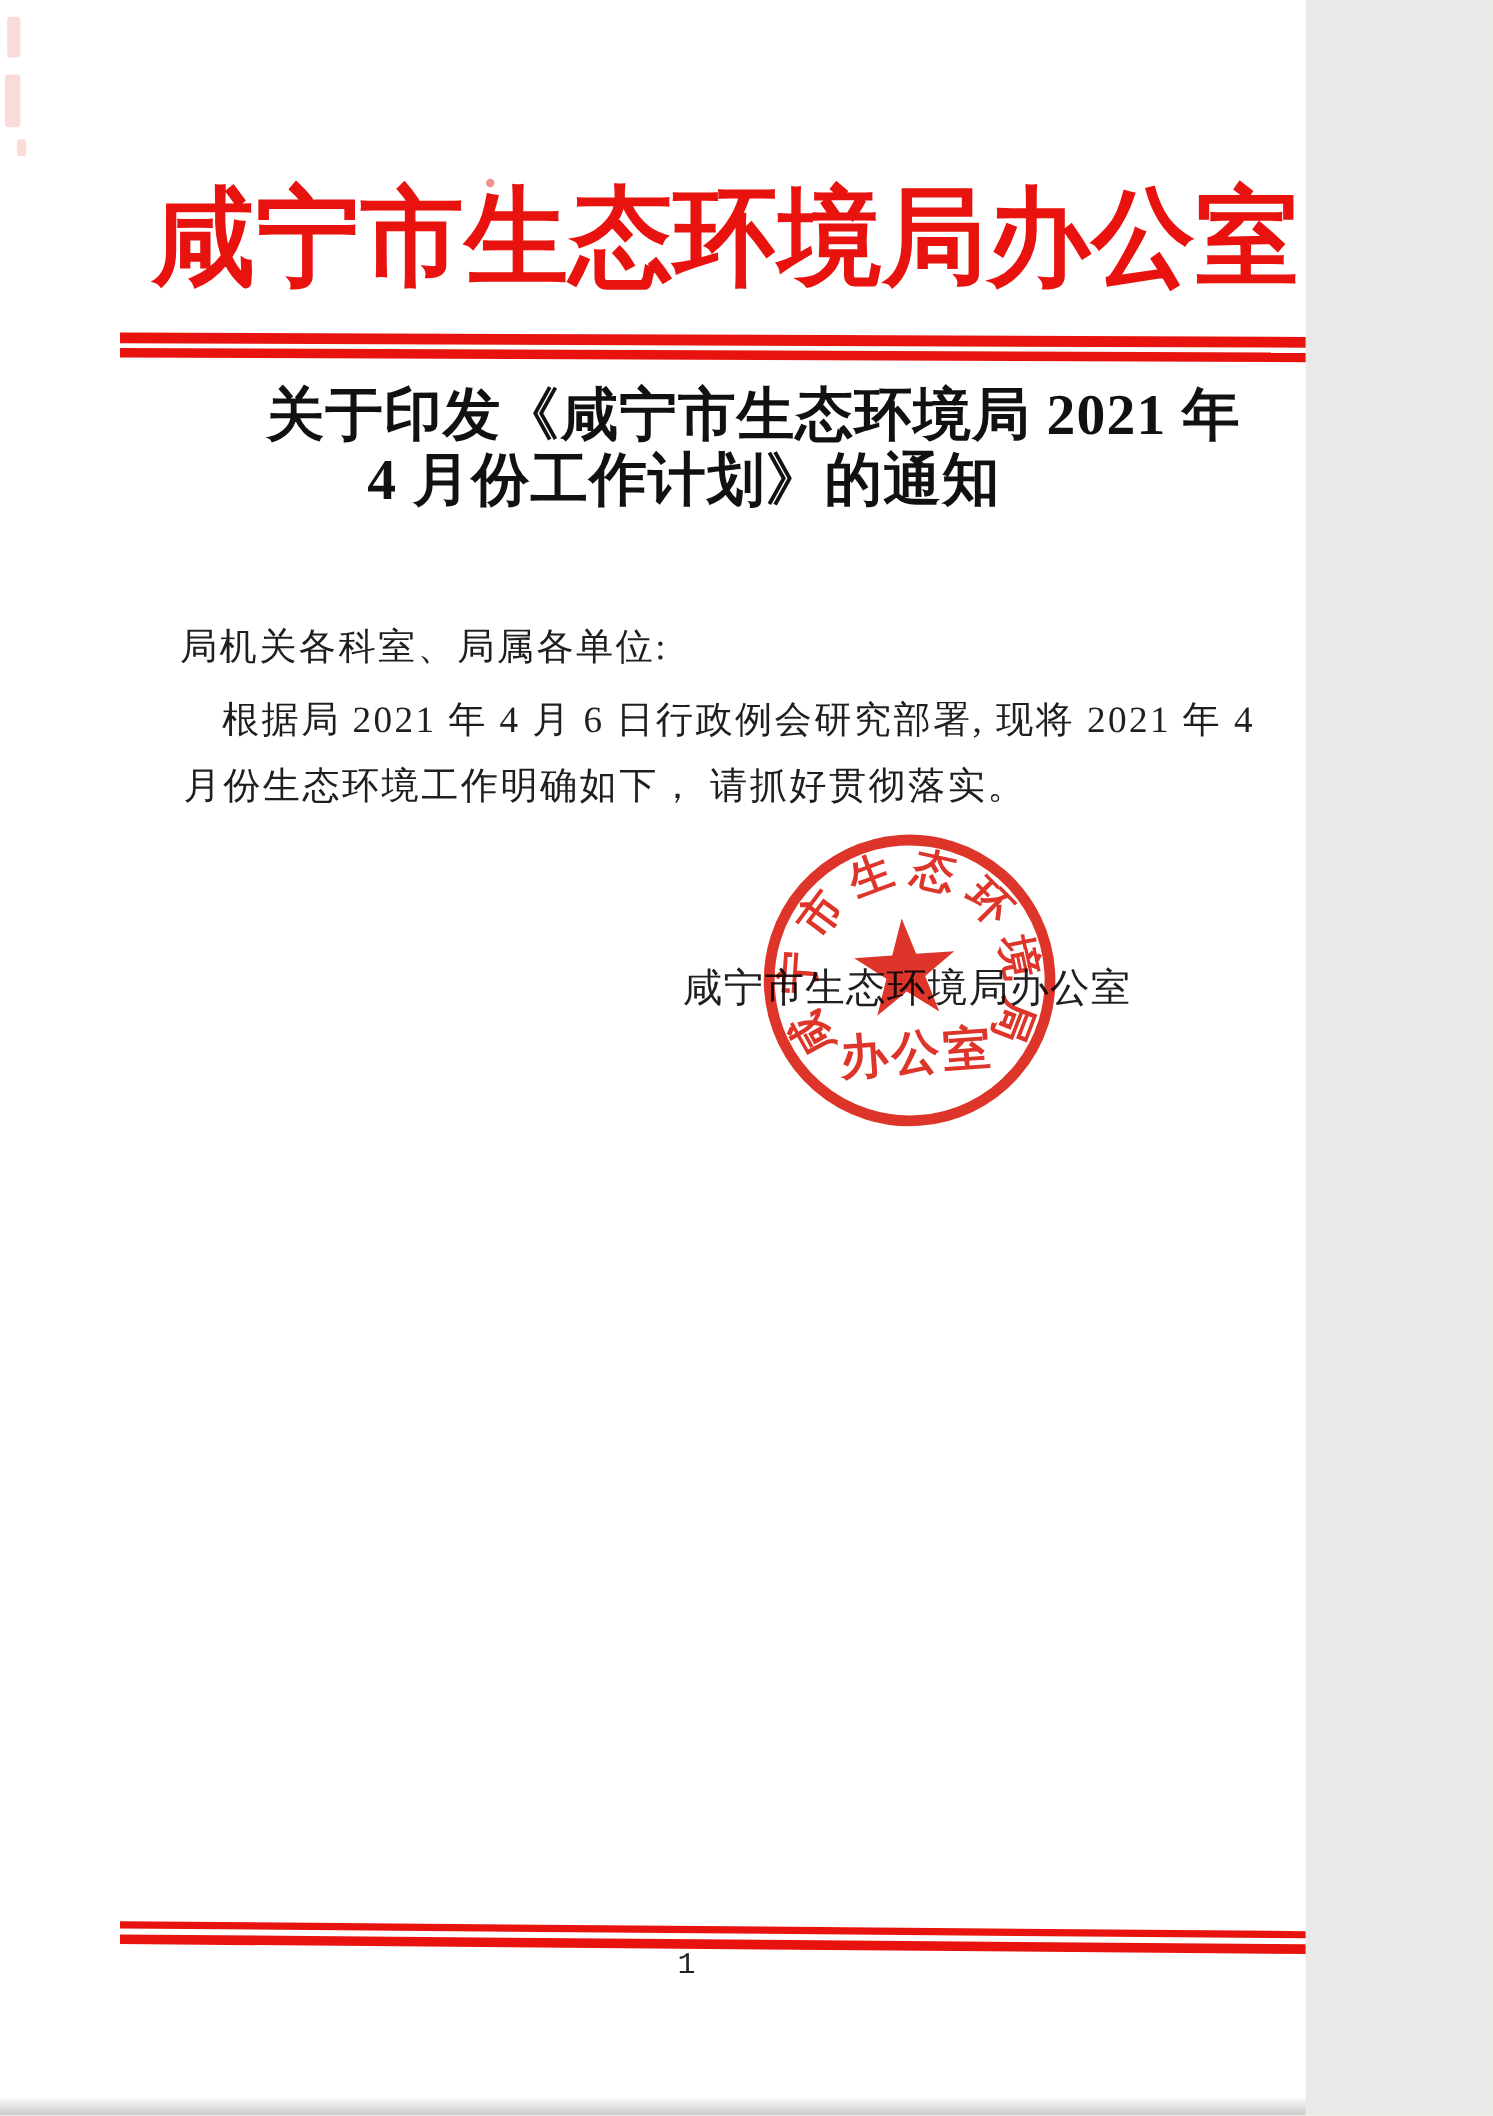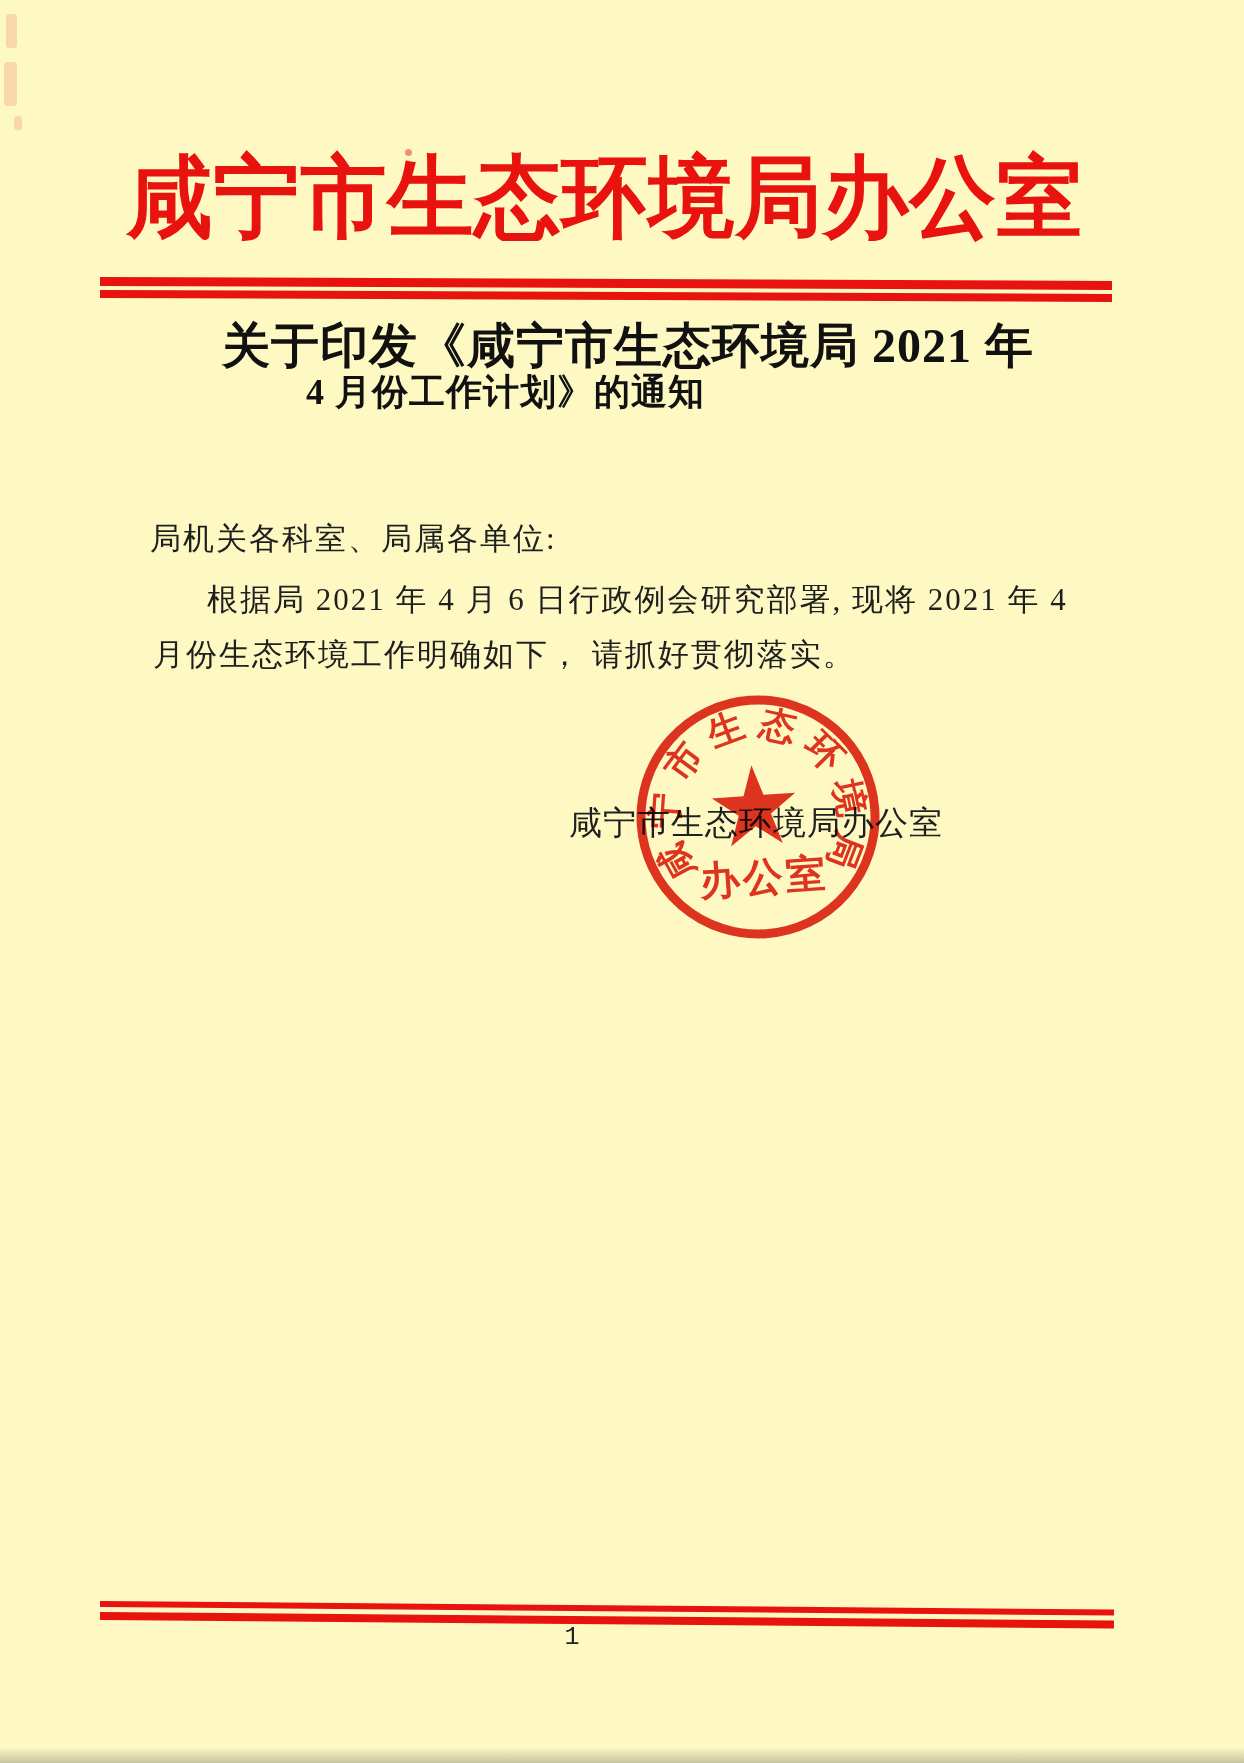--- a/index.html
+++ b/index.html
@@ -4,47 +4,47 @@
 <style>
   :root{
     --accent-red:#e8120e;
     --seal-red:#dc2317;
     --text-black:#1f1f1f;
     --artifact-pink:rgba(235,130,120,0.28);
   }
   html,body{margin:0;padding:0;background:#e9e9e7;}
   .page{
     position:relative;
-    width:1244px;height:1763px;
-    background:#fef9c3;
+    width:1088px;height:1763px;
+    background:#ffffff;
     overflow:hidden;
     font-family:"Liberation Serif","DejaVu Serif",serif;
     color:var(--text-black);
   }
   
   .org-title{
     position:absolute;left:100px;top:138px;width:1010px;
     text-align:center;white-space:nowrap;
     font-size:86px;font-weight:900;letter-spacing:1px;
     color:var(--accent-red);
     transform:scaleY(1.04);transform-origin:center top;
   }
   .rule{position:absolute;background:var(--accent-red);transform-origin:left center;}
   .rule-top-1{left:100px;top:277px;width:1012px;height:9px;transform:rotate(0.22deg);}
   .rule-top-2{left:100px;top:290px;width:1012px;height:8px;transform:rotate(0.22deg);}
   .rule-bot-1{left:100px;top:1601px;width:1014px;height:6px;transform:rotate(0.48deg);}
   .rule-bot-2{left:100px;top:1612px;width:1014px;height:8px;transform:rotate(0.48deg);}
   
   .title-line{position:absolute;white-space:nowrap;font-weight:bold;color:#111;}
   .title-l1{left:222px;top:314px;font-size:48px;letter-spacing:1px;}
-  .title-l2{left:306px;top:368px;font-size:36px;letter-spacing:1px;}
+  .title-l2{left:306px;top:368px;font-size:48px;letter-spacing:1px;}
   
   .body-line{position:absolute;white-space:nowrap;font-size:31px;letter-spacing:2px;color:var(--text-black);margin-top:20px;}
   .salutation{left:150px;top:498px;}
-  .para1{left:207px;top:559px;}
+  .para1{left:185px;top:559px;}
   .para2{left:153px;top:614px;}
   
   .sig-org{position:absolute;left:569px;top:801px;font-size:33px;letter-spacing:1px;white-space:nowrap;}
   .sig-date{position:absolute;left:626px;top:857px;font-size:31px;letter-spacing:1px;white-space:nowrap;}
   
   .seal{
     position:absolute;left:628px;top:687px;width:260px;height:260px;
     mix-blend-mode:multiply;opacity:0.92;
     transform:rotate(-4deg);
   }

